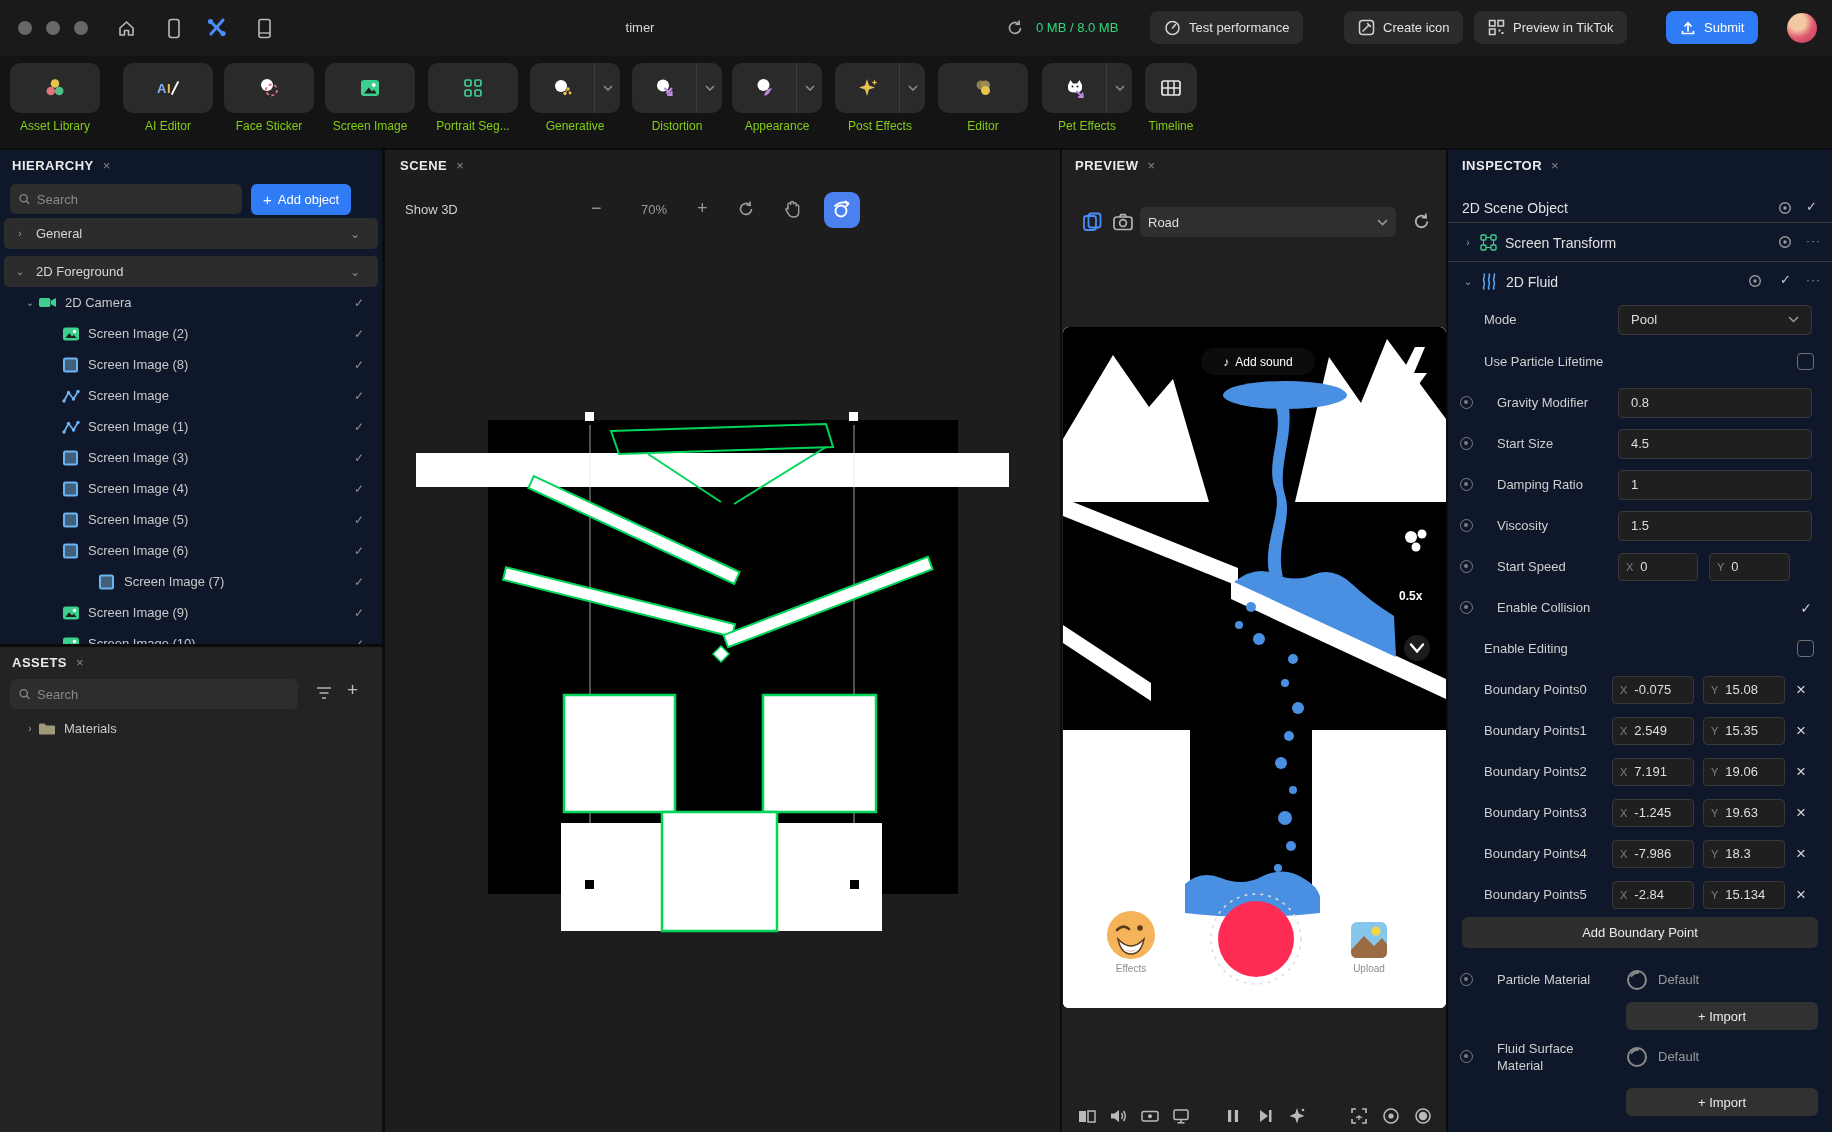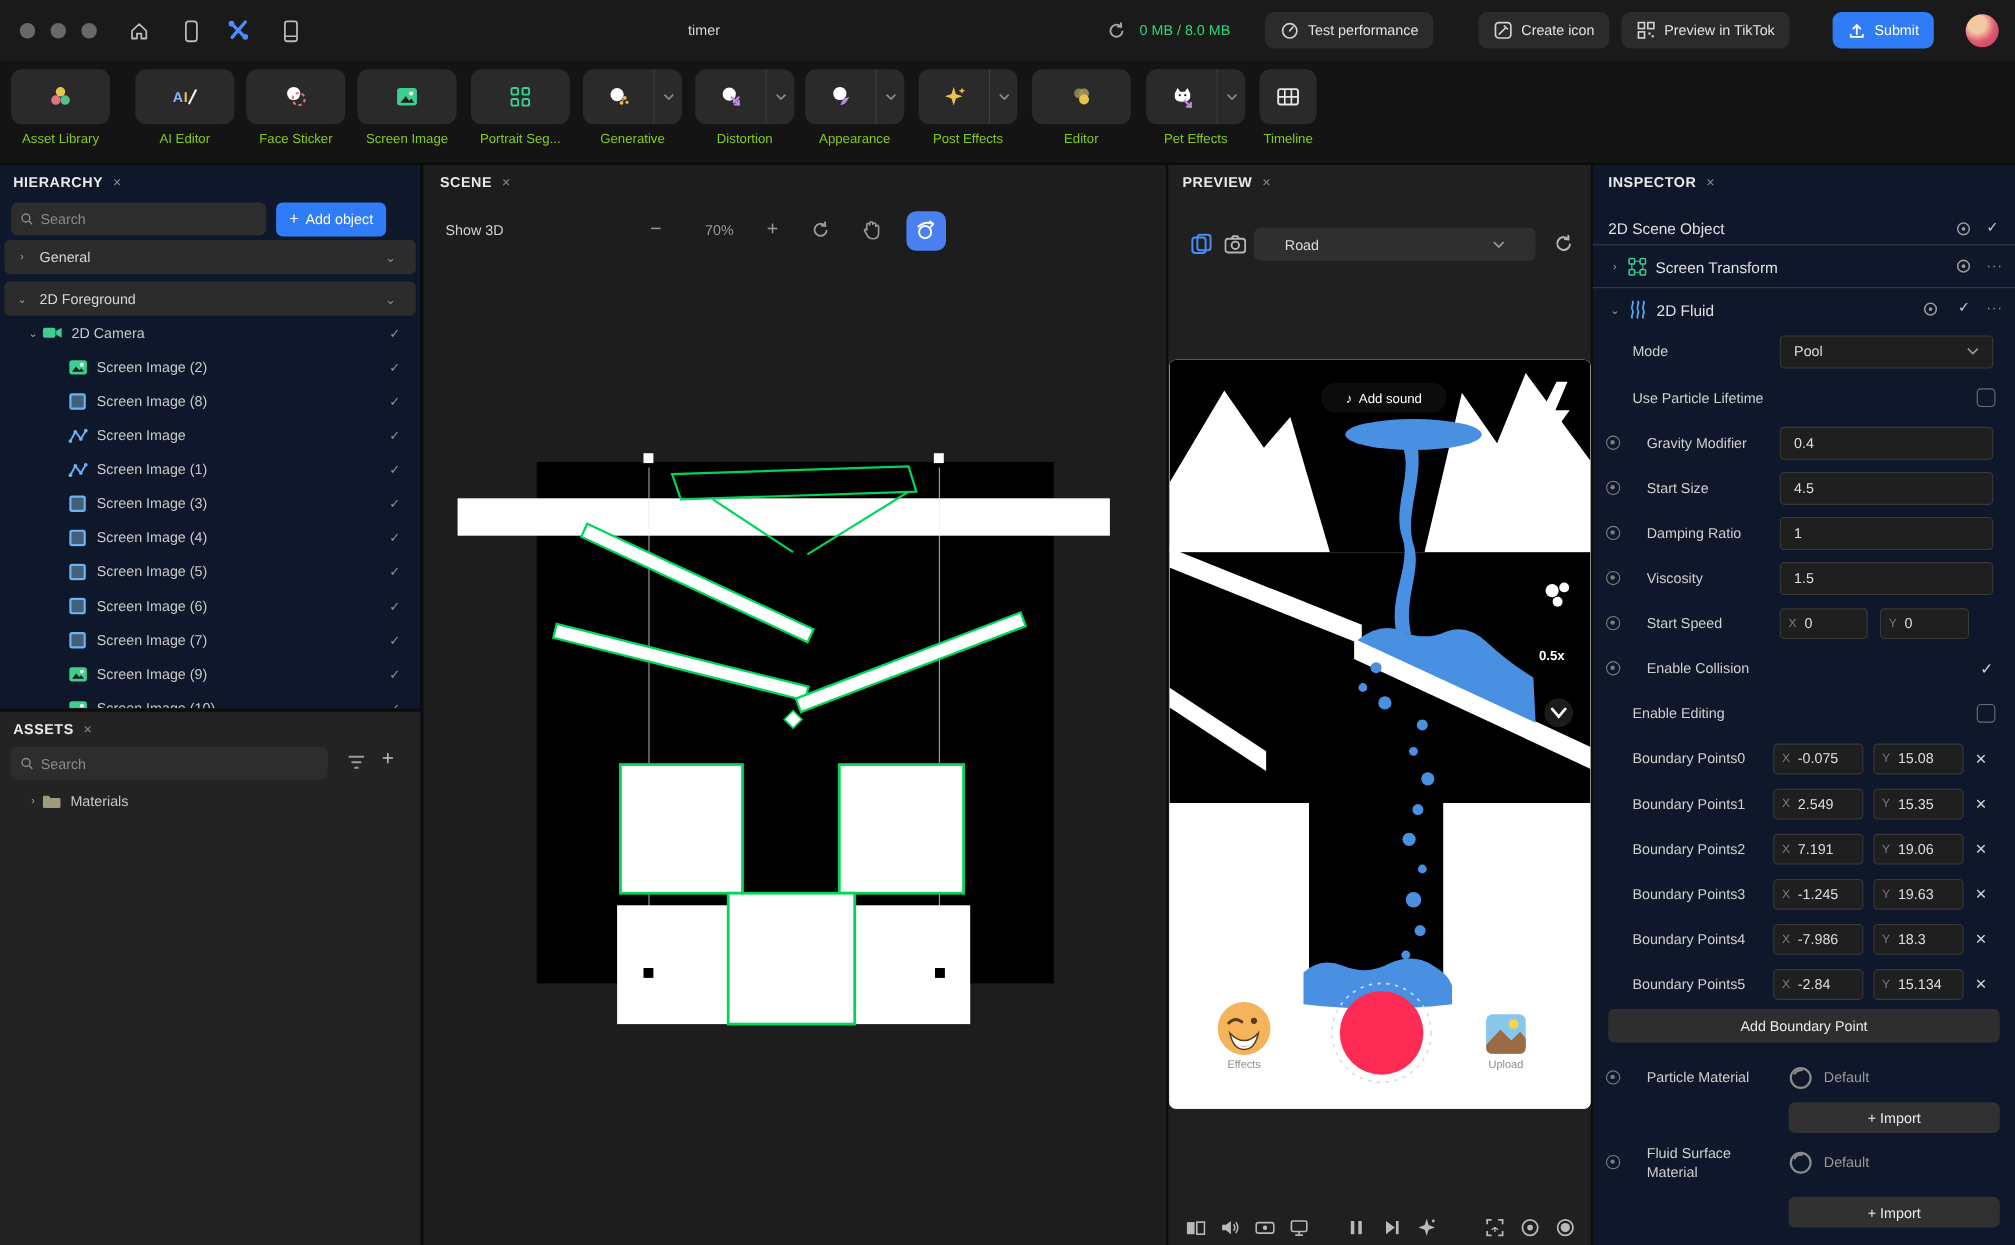--- a/index.html
+++ b/index.html
@@ -424,21 +424,21 @@
       <span class="hlabel">Screen Image (5)</span>
       <span class="rt">✓</span>
     </div>
     <div class="hrow" style="padding-left:62px">
       <svg width="18" height="16" viewBox="0 0 18 16">
           <rect x="2" y="1.5" width="13" height="13" rx="1.5" fill="#43607a" stroke="#6db3f2" stroke-width="2"></rect>
         </svg>
       <span class="hlabel">Screen Image (6)</span>
       <span class="rt">✓</span>
     </div>
-    <div class="hrow" style="padding-left:62px">
+    <div class="hrow" style="padding-left:98px">
       <svg width="18" height="16" viewBox="0 0 18 16">
           <rect x="2" y="1.5" width="13" height="13" rx="1.5" fill="#43607a" stroke="#6db3f2" stroke-width="2"></rect>
         </svg>
       <span class="hlabel">Screen Image (7)</span>
       <span class="rt">✓</span>
     </div>
     <div class="hrow" style="padding-left:62px">
       <svg width="18" height="16" viewBox="0 0 18 16">
           <rect x="1" y="1.5" width="16" height="13" rx="2.5" fill="#3ecf8e"></rect>
           <circle cx="12.5" cy="5.5" r="1.7" fill="#fff"></circle>
@@ -554,21 +554,21 @@
         <rect x="6.5" y="1.5" width="12" height="14" rx="2.5" fill="none" stroke="#4a8df8" stroke-width="1.8"></rect>
       </svg>
   </div>
   <div class="abs" style="left:51px;top:63px">
     <svg width="20" height="18" viewBox="0 0 20 18">
         <rect x="1" y="4" width="18" height="12.5" rx="2.5" fill="none" stroke="#b5b5b5" stroke-width="1.7"></rect>
         <path d="M6.5,4 L8,1.7 H12 L13.5,4" fill="none" stroke="#b5b5b5" stroke-width="1.7"></path>
         <circle cx="10" cy="10" r="3.4" fill="none" stroke="#b5b5b5" stroke-width="1.7"></circle>
       </svg>
   </div>
-  <div class="abs flex" style="left:78px;top:57px;width:256px;height:30px;background:#2f2f2f;border-radius:6px;padding:0 28px;cursor:pointer">
+  <div class="abs flex" style="left:78px;top:57px;width:256px;height:30px;background:#2f2f2f;border-radius:6px;padding:0 8px;cursor:pointer">
     <span style="color:#dedede">Road</span>
     <svg style="margin-left:auto" width="11" height="7" viewBox="0 0 11 7">
         <path d="M1,1 L5.5,5.5 L10,1" fill="none" stroke="#999" stroke-width="1.6"></path>
       </svg>
   </div>
   <div class="abs" style="left:350px;top:62px">
     <svg width="19" height="19" viewBox="0 0 18 18">
         <path d="M14.5,9 a5.5,5.5 0 1 1 -2,-4.3" fill="none" stroke="#b5b5b5" stroke-width="1.7"></path>
         <path d="M13,1.5 L13.2,5.4 L9.4,5" fill="none" stroke="#b5b5b5" stroke-width="1.7"></path>
       </svg>
@@ -780,21 +780,21 @@
 
   <div class="irow" style="top:190px;height:42px">
     <span class="ilabel" style="margin-left:36px;width:120px;line-height:17px">Use Particle Lifetime</span>
     <div class="chk abs" style="right:18px"></div>
   </div>
 
   <div class="irow" style="top:232px;height:41px">
     <span class="kf abs" style="left:12px"></span>
     <span class="ilabel" style="margin-left:36px">Gravity Modifier</span>
     <div class="ifield">
-        <span>0.4</span>
+        <span>0.8</span>
       </div>
   </div>
 
   <div class="irow" style="top:273px;height:41px">
     <span class="kf abs" style="left:12px"></span>
     <span class="ilabel" style="margin-left:36px">Start Size</span>
     <div class="ifield">
         <span>4.5</span>
       </div>
   </div>

